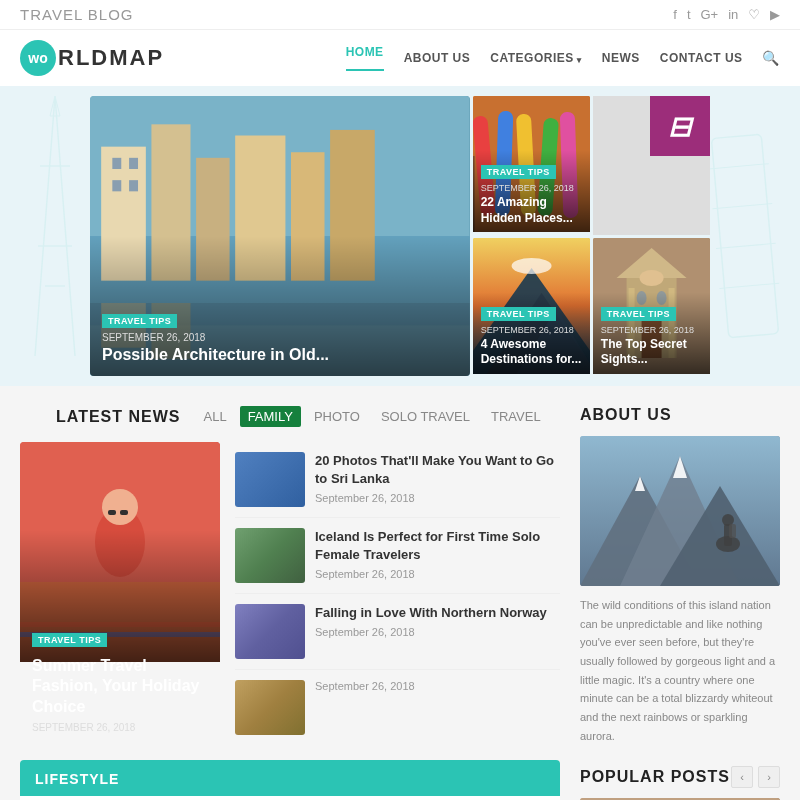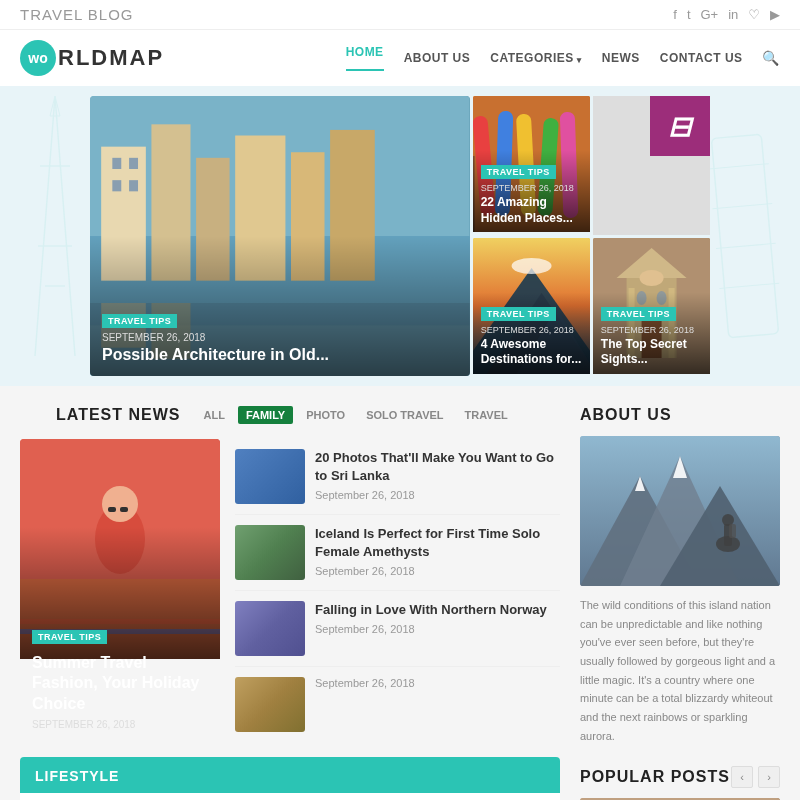--- a/index.html
+++ b/index.html
@@ -51,21 +51,21 @@
 
     
     .main-content { padding: 20px; display: flex; gap: 20px; }
     .main-left { flex: 1.4; }
     .main-right { width: 200px; flex-shrink: 0; }
 
     
     .section-header { display: flex; align-items: center; gap: 15px; margin-bottom: 15px; }
     .section-title { font-size: 16px; font-weight: bold; color: #222; text-transform: uppercase; letter-spacing: 1px; margin-left: 36px; }
     .filter-tabs { display: flex; gap: 5px; }
-    .filter-tab { font-size: 11px; padding: 3px 8px; cursor: pointer; color: #888; font-weight: 700; text-transform: uppercase; }
+    .filter-tab { font-size: 13px; padding: 3px 8px; cursor: pointer; color: #888; font-weight: 400; text-transform: uppercase; }
     .filter-tab.active { background: #15803d; color: white; border-radius: 2px; }
 
     .news-grid { display: flex; gap: 15px; }
     .news-featured { width: 200px; flex-shrink: 0; position: relative; border-radius: 4px; overflow: hidden; }
     .news-featured-img { width: 100%; height: 220px; background: linear-gradient(135deg, #e87060 0%, #d04040 40%, #c83030 70%, #e06050 100%); position: relative; overflow: hidden; }
     .news-featured-overlay { position: absolute; inset: 0; background: linear-gradient(to bottom, transparent 40%, rgba(0,0,0,0.7) 100%); }
     .news-featured-caption { position: absolute; bottom: 0; padding: 12px; }
     .news-featured-caption h3 { font-size: 16px; font-weight: bold; color: white; line-height: 1.3; margin-top: 5px; }
     .news-featured-caption .date { font-size: 10px; color: #ddd; margin-top: 4px; }
 
@@ -315,21 +315,21 @@
         <div class="news-item">
           <div class="news-item-thumb thumb-1"></div>
           <div class="news-item-content">
             <div class="news-item-title">20 Photos That'll Make You Want to Go to Sri Lanka</div>
             <div class="news-item-date">September 26, 2018</div>
           </div>
         </div>
         <div class="news-item">
           <div class="news-item-thumb thumb-2"></div>
           <div class="news-item-content">
-            <div class="news-item-title">Iceland Is Perfect for First Time Solo Female Amethysts</div>
+            <div class="news-item-title">Iceland Is Perfect for First Time Solo Female Travelers</div>
             <div class="news-item-date">September 26, 2018</div>
           </div>
         </div>
         <div class="news-item">
           <div class="news-item-thumb thumb-3"></div>
           <div class="news-item-content">
             <div class="news-item-title">Falling in Love With Northern Norway</div>
             <div class="news-item-date">September 26, 2018</div>
           </div>
         </div>

